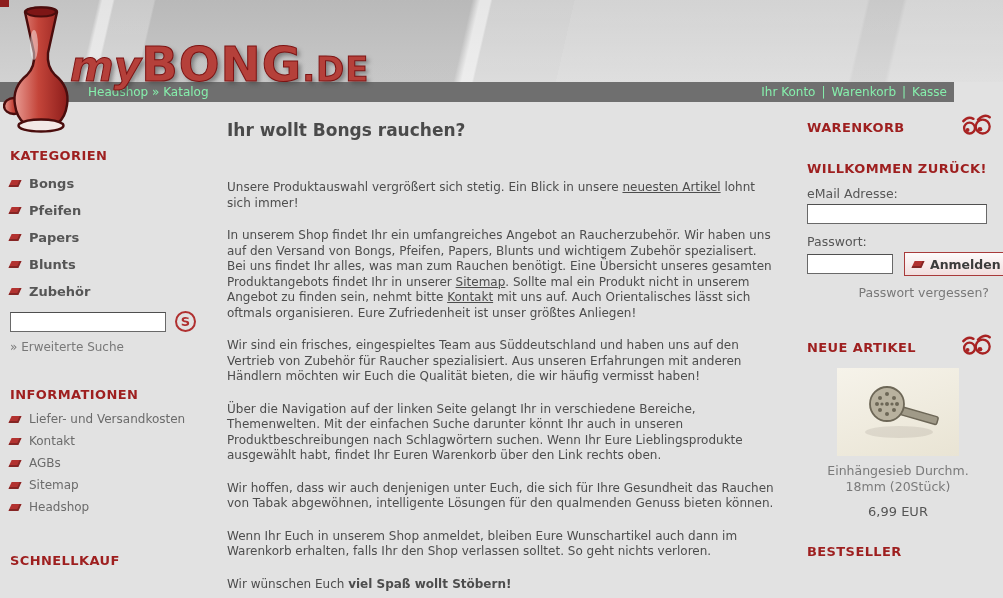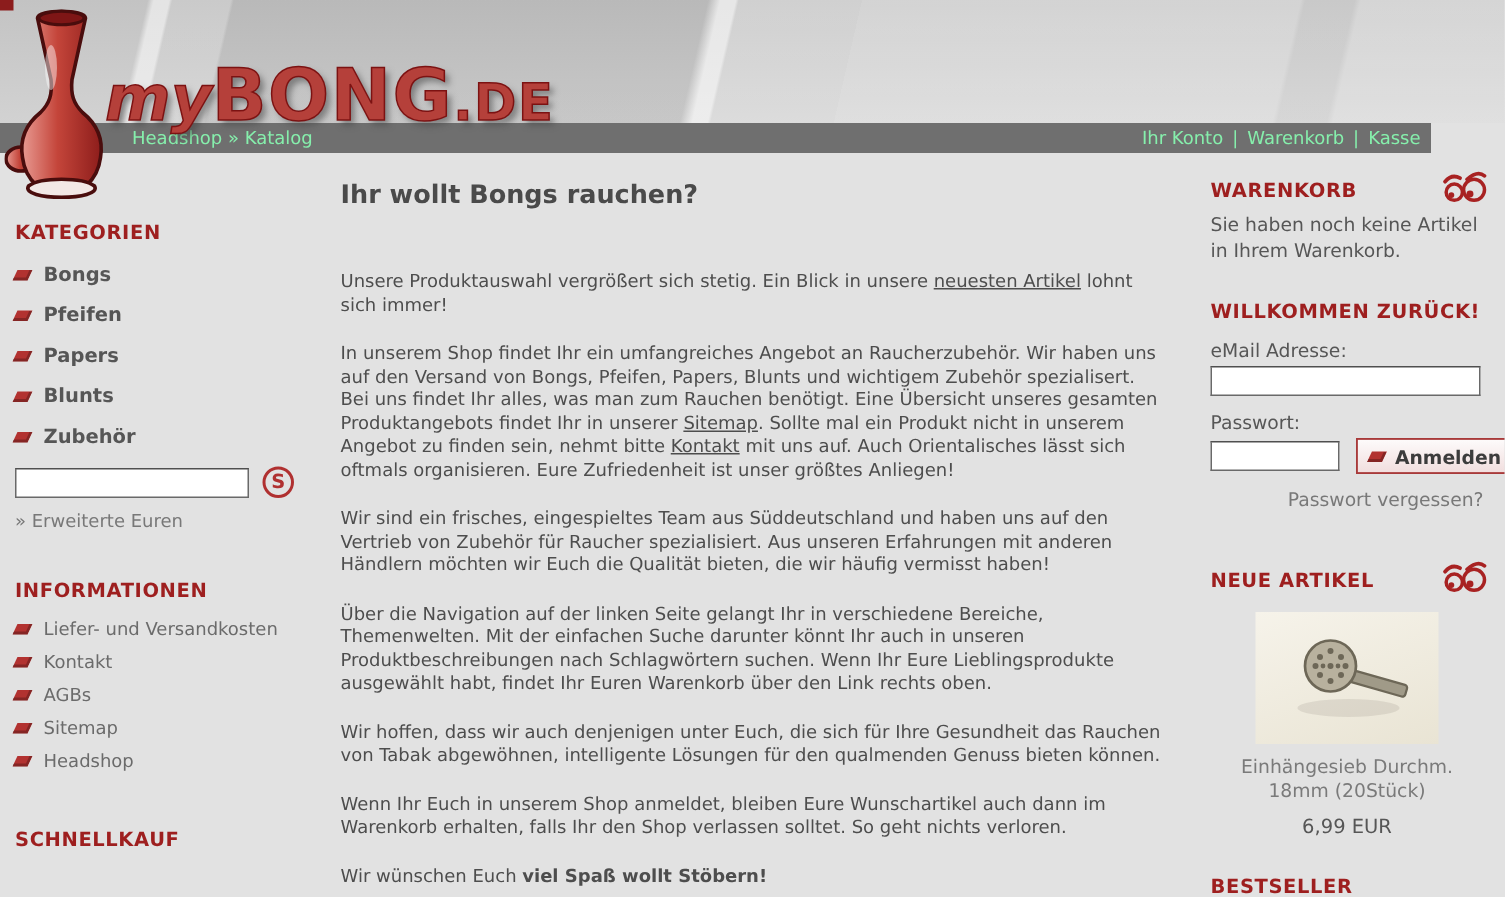--- a/index.html
+++ b/index.html
@@ -162,21 +162,21 @@
     <div class="cat-item">
       <span class="bullet"></span>
       <span>Zubehör</span>
     </div>
   </div>
 
   <div class="search-row">
     <input type="text" value="" style="">
     <div class="s-btn">S</div>
   </div>
-  <div class="adv-search">» Erweiterte Euren</div>
+  <div class="adv-search">» Erweiterte Suche</div>
 
   <div class="red-title info-title">INFORMATIONEN</div>
   <div class="info-list">
     <div class="info-item">
       <span class="bullet"></span>
       <span>Liefer- und Versandkosten</span>
     </div>
     <div class="info-item">
       <span class="bullet"></span>
       <span>Kontakt</span>
@@ -223,21 +223,20 @@
     <span>WARENKORB</span>
     <svg class="eyes" viewBox="0 0 40 28">
       <path d="M3 9 Q9 2 16 6" stroke="#a82222" stroke-width="3.2" fill="none" stroke-linecap="round"></path>
       <path d="M22 7 Q31 -1 37 4" stroke="#a82222" stroke-width="3.2" fill="none" stroke-linecap="round"></path>
       <circle cx="11" cy="18" r="7" stroke="#a82222" stroke-width="3" fill="none"></circle>
       <circle cx="28" cy="16" r="9" stroke="#a82222" stroke-width="3" fill="none"></circle>
       <circle cx="8.5" cy="20.5" r="2.5" fill="#a82222"></circle>
       <circle cx="24.5" cy="19.5" r="3" fill="#a82222"></circle>
     </svg>
   </div>
-  <div class="cart-text">Sie haben noch keine Artikel in Ihrem Warenkorb.</div>
 
   <div class="red-title login-title">WILLKOMMEN ZURÜCK!</div>
   <div class="field-label">eMail Adresse:</div>
   <input type="text" class="email-input" value="" style="">
   <div class="field-label">Passwort:</div>
   <div class="pw-row">
     <input type="password" value="" style="">
     <div class="skew-btn-outer anmelden-outer">
       <div class="skew-btn-inner anmelden-inner">
         <span class="bullet"></span>

